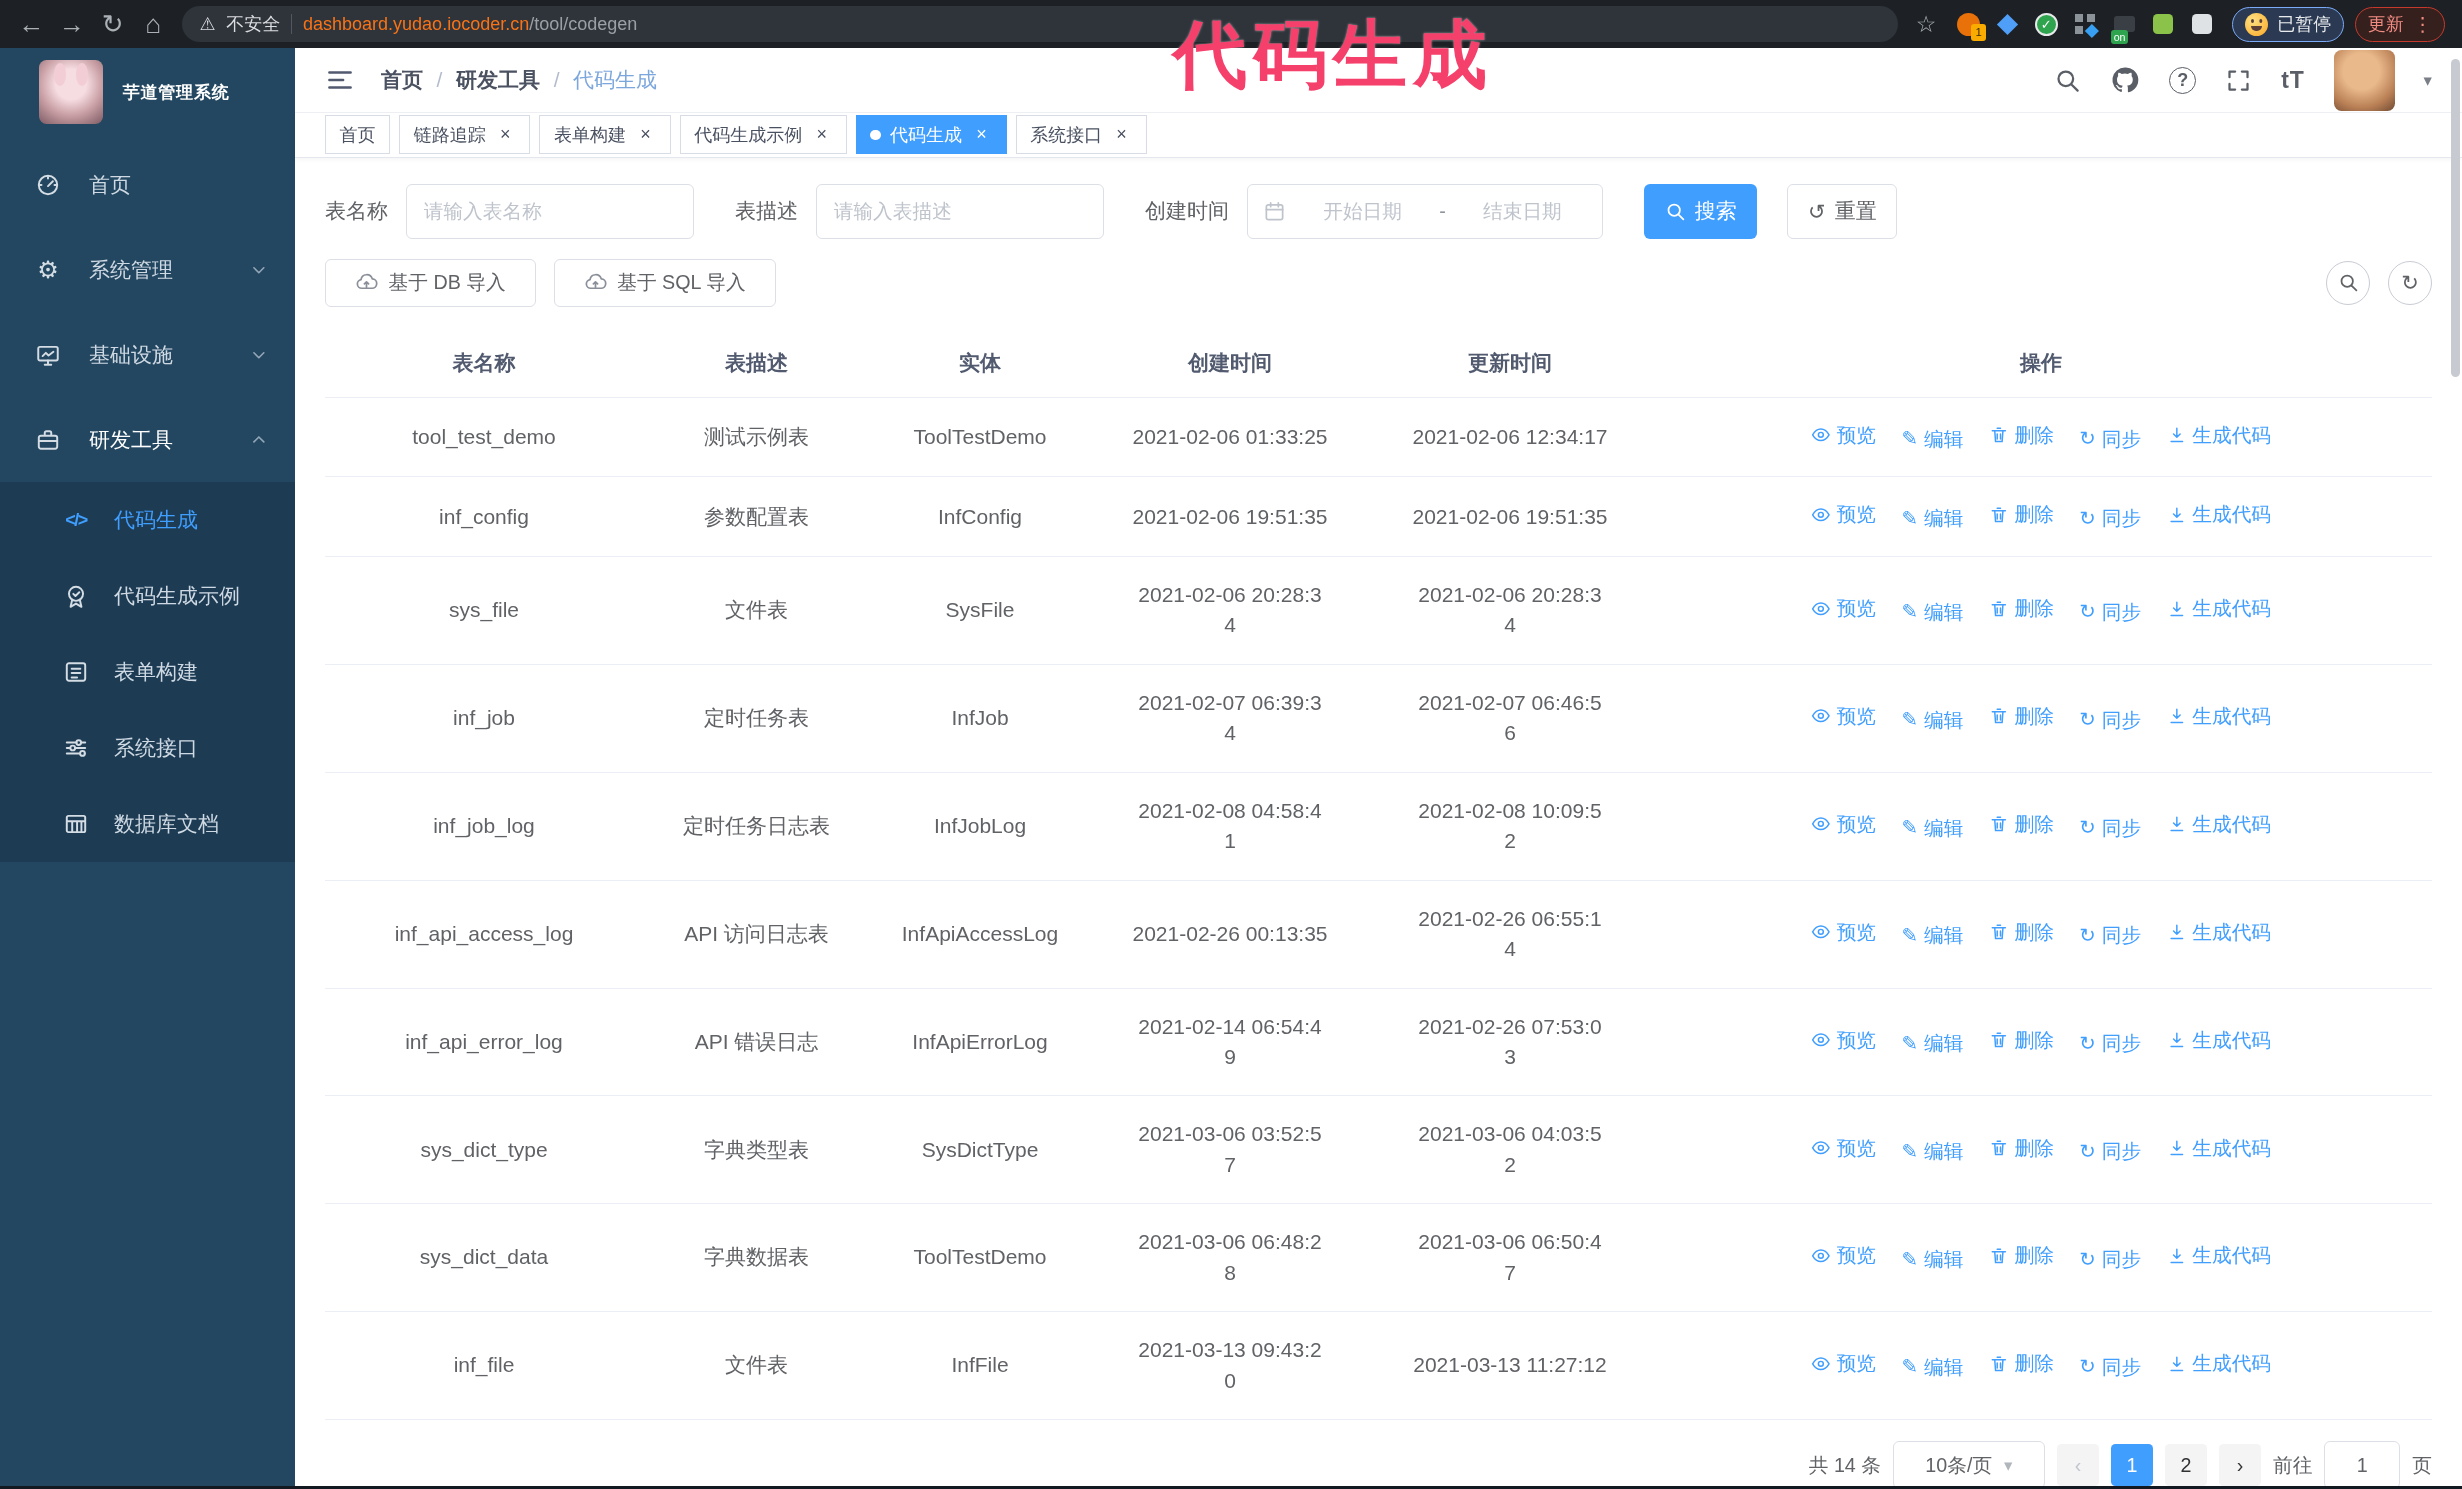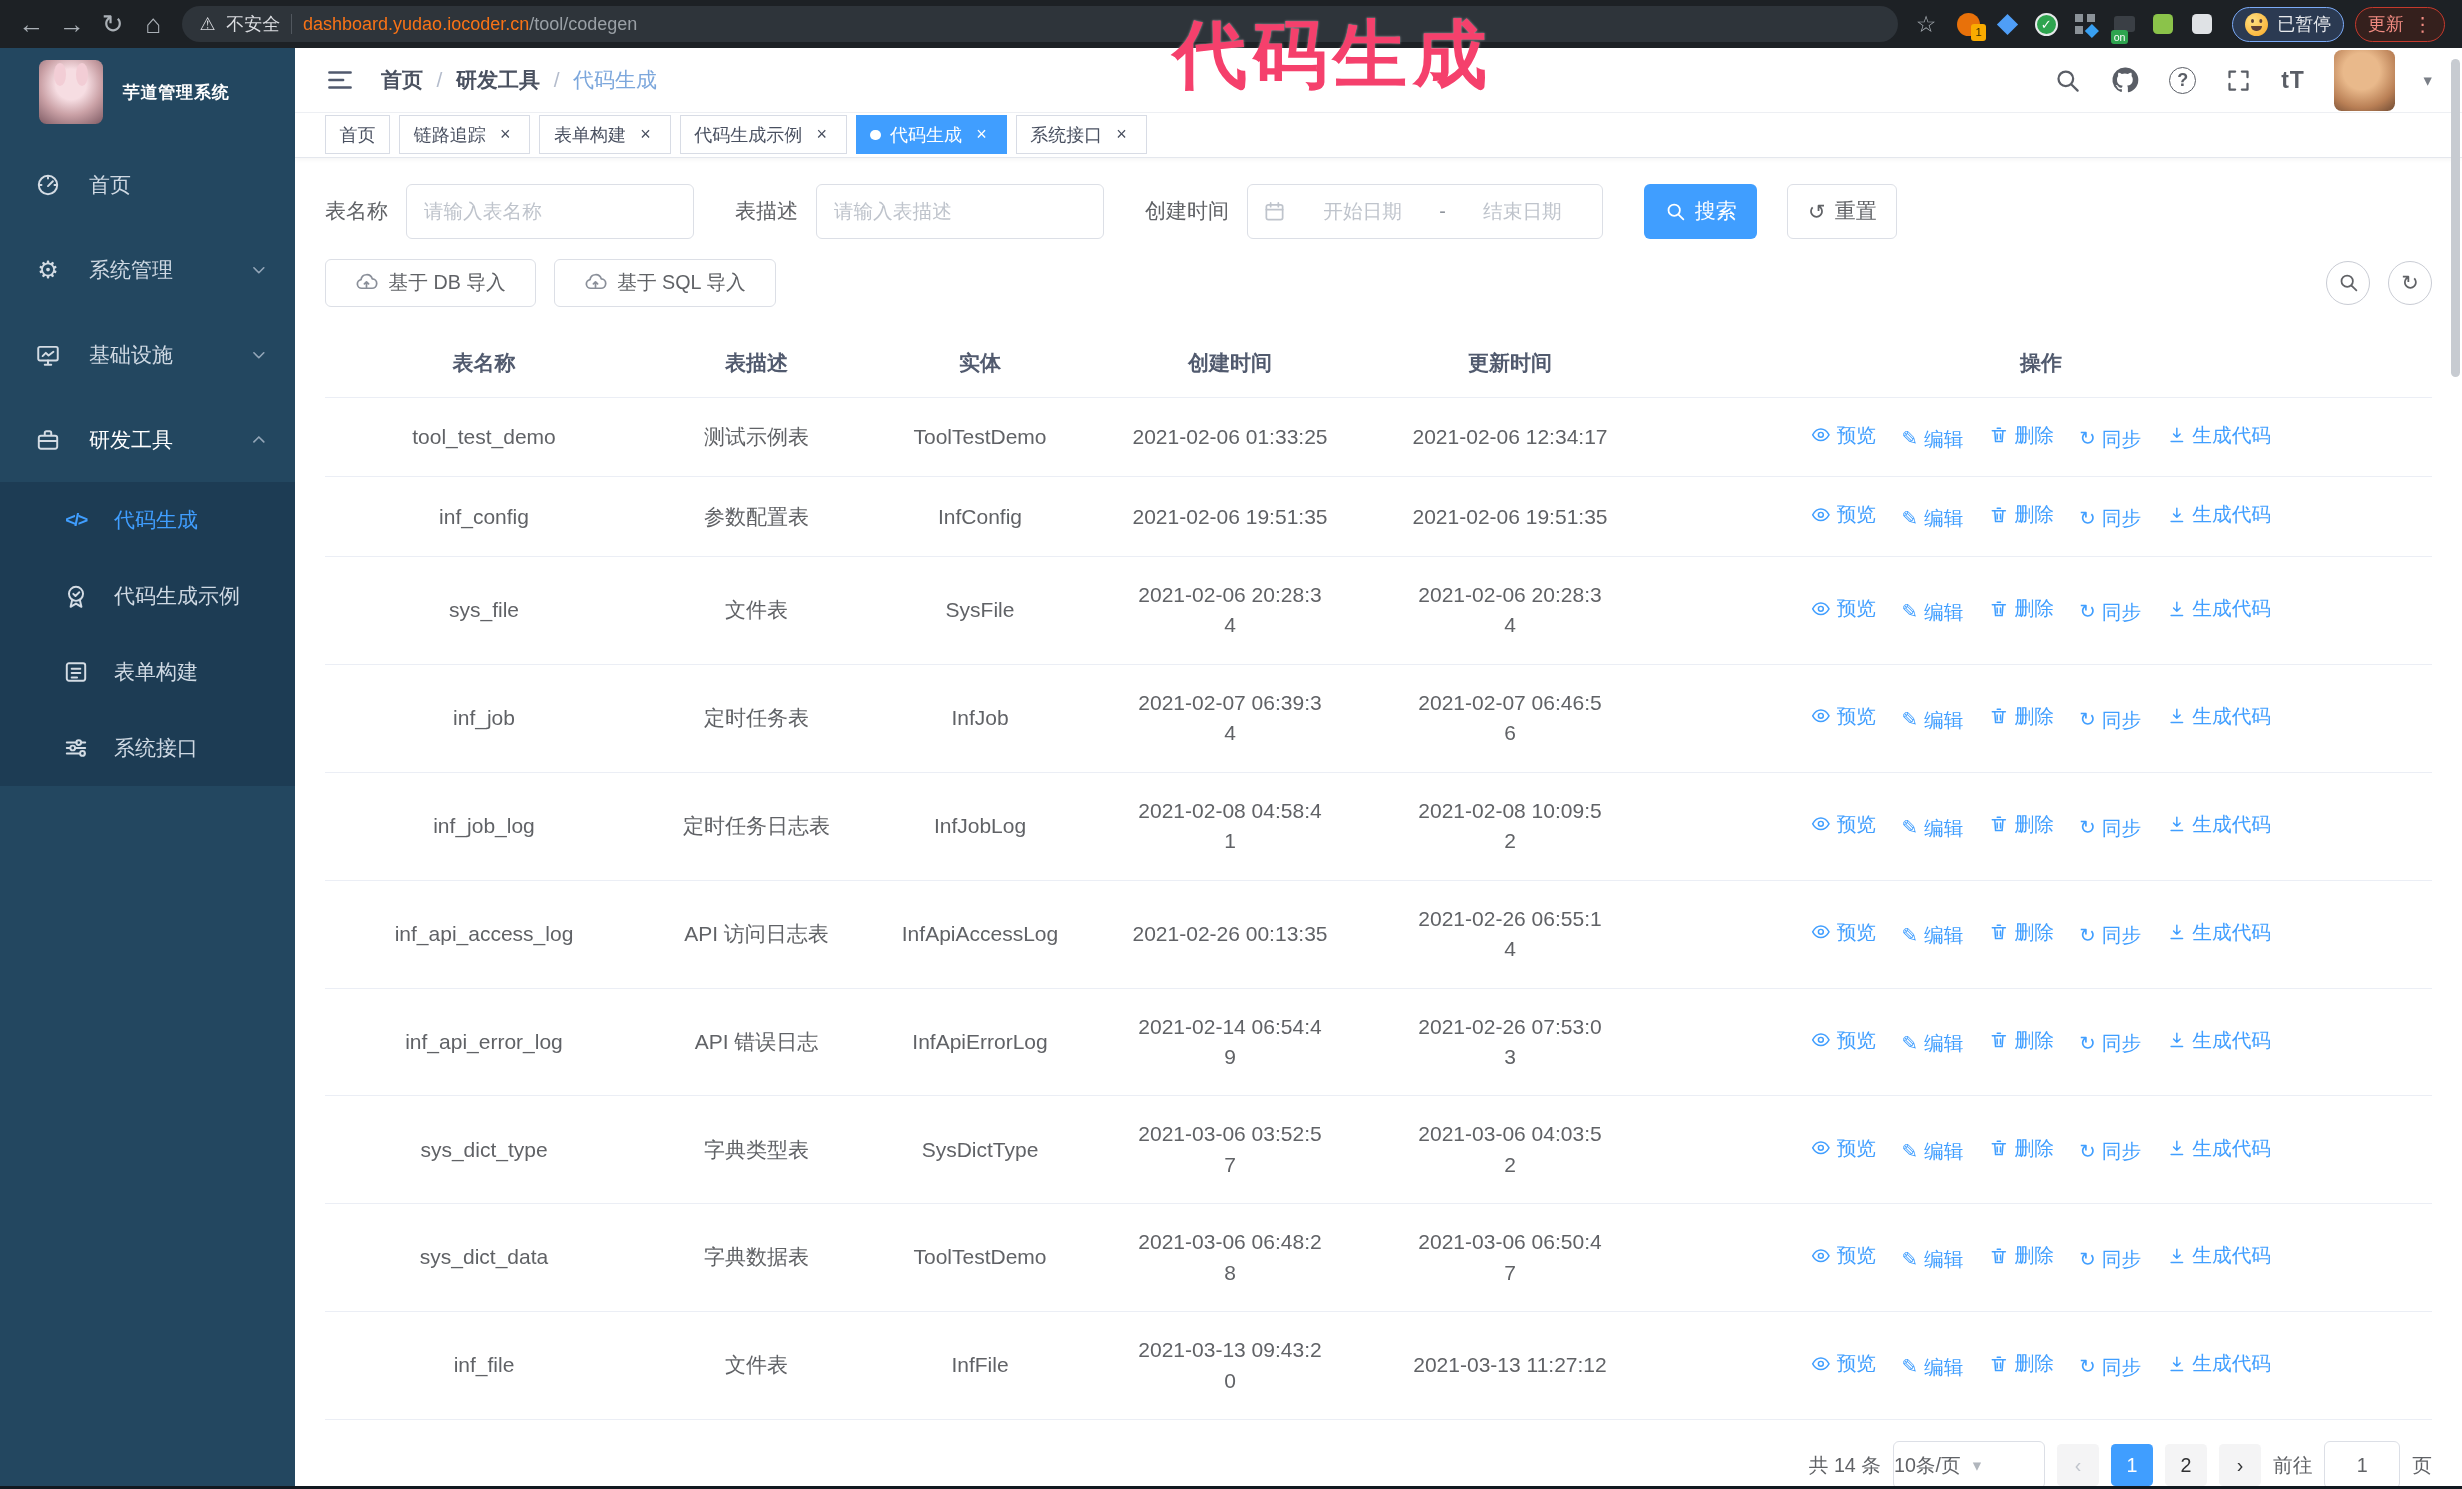--- a/index.html
+++ b/index.html
@@ -123,21 +123,21 @@
   th{font-size:21px;color:#515a6e;font-weight:bold;text-align:center;padding:19.7px 6px;border-bottom:0.8px solid #ebeef5}
   td{font-size:21px;color:#606266;text-align:center;padding:23px 6px;border-bottom:0.8px solid #ebeef5;line-height:1.45}
   td.date{white-space:pre-line}
   td.ops{white-space:nowrap}
   .op{color:#409eff;font-size:19.7px;display:inline-flex;align-items:center;gap:6px;margin:0 9.8px;
     text-decoration:none;cursor:pointer;white-space:nowrap}
   .op .gi{font-size:19.7px;line-height:1}
 
   .pager{display:flex;align-items:center;justify-content:flex-end;gap:12px;margin-top:21px;font-size:19.7px;color:#606266}
   .size-select{width:152px;height:48px;border:0.8px solid #dcdfe6;border-radius:6px;display:flex;align-items:center;
-    gap:12px;cursor:pointer}
+    justify-content:center;gap:12px;cursor:pointer}
   .size-select .caret{color:#b1b6bd}
   .pgbtn{min-width:42px;height:42px;border-radius:4.5px;background:#f4f4f5;display:flex;align-items:center;
     justify-content:center;font-size:19.7px;color:#303133;cursor:pointer;padding:0 6px}
   .pgbtn.disabled{color:#c0c4cc}
   .pgbtn.active{background:#409eff;color:#fff}
   .goto-input{width:76px;height:48px;border:0.8px solid #dcdfe6;border-radius:6px;text-align:center;font-size:19.7px;
     color:#606266;outline:none;font-family:"Liberation Sans",sans-serif}
 
   
   .annotation{position:absolute;top:6px;left:1173px;font-size:74px;font-weight:bold;letter-spacing:6px;z-index:60;
@@ -369,20 +369,28 @@
             </span>
           <span class="menu-label">表单构建</span>
         </div>
         <div class="menu-item">
           <span class="menu-icon">
               <svg width="26" height="26" viewBox="0 0 34 34">
                 <use href="#i-sliders"></use>
               </svg>
             </span>
           <span class="menu-label">系统接口</span>
+        </div>
+        <div class="menu-item">
+          <span class="menu-icon">
+              <svg width="26" height="26" viewBox="0 0 34 34">
+                <use href="#i-dbtable"></use>
+              </svg>
+            </span>
+          <span class="menu-label">数据库文档</span>
         </div>
       </div>
     </nav>
   </aside>
 
   <div class="content">
 
     <div class="navbar">
       <span class="hamburger">
           <svg width="30" height="30" viewBox="0 0 40 40">

